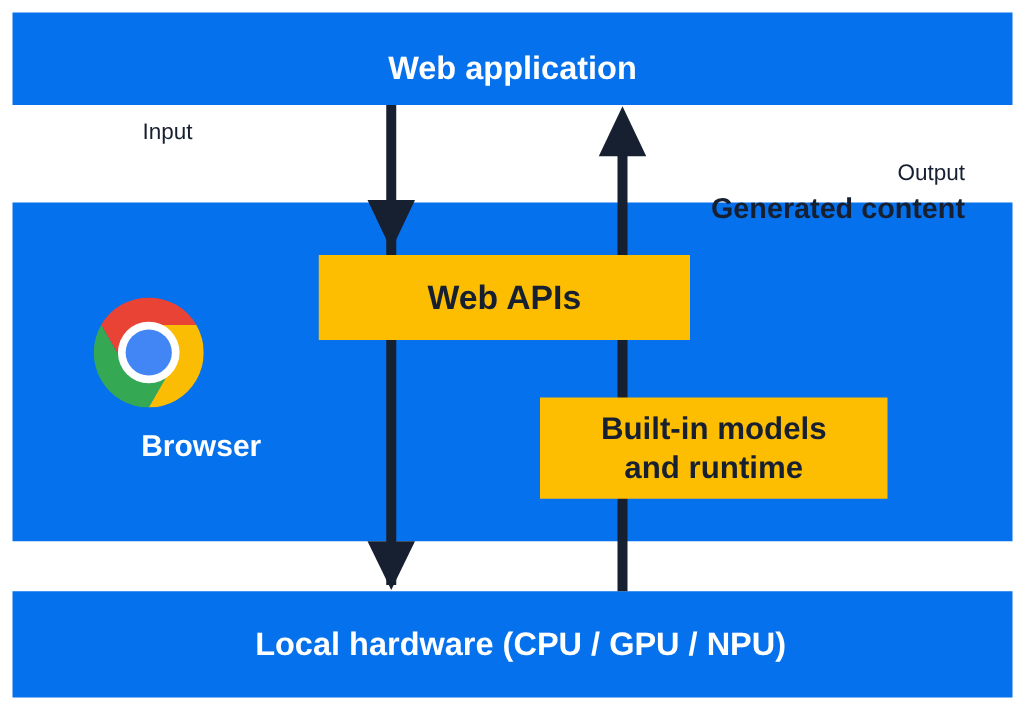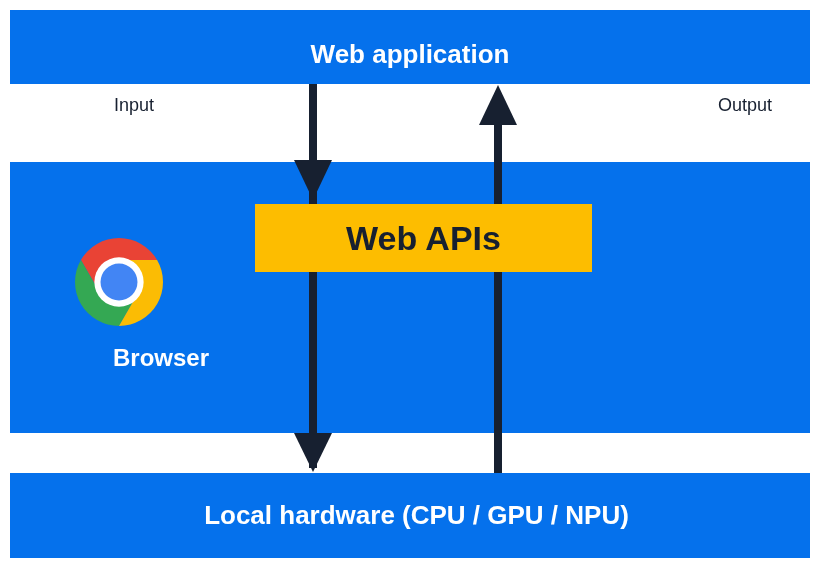--- a/index.html
+++ b/index.html
@@ -25,31 +25,31 @@
   .band.middle{top:162px;height:271px;}
   .band.bottom{top:473px;height:85px;}
   .bar-label{
     position:absolute;left:10px;width:800px;display:flex;align-items:center;justify-content:center;
     color:var(--text-white);font-weight:bold;z-index:2;
   }
   .bar-label.top{top:10px;height:88px;font-size:26px;}
   .bar-label.bottom{top:473px;height:85px;font-size:26px;padding-left:13px;}
   .io-group{position:absolute;top:92px;z-index:2;color:var(--ink-navy);}
   .io-group.input{left:114px;text-align:center;}
-  .io-group.output{right:48px;text-align:right;}
+  .io-group.output{right:48px;text-align:right;margin-top:33px;}
   .io-caption{font-size:18px;line-height:26px;font-weight:normal;}
   .io-value{font-size:23px;line-height:30px;font-weight:bold;}
   .arrows{position:absolute;left:0;top:0;width:820px;height:566px;z-index:1;pointer-events:none;}
   .arrows .ink{fill:var(--ink-navy);}
   .ybox{
     position:absolute;background:var(--box-yellow);z-index:2;color:var(--ink-navy);
     display:flex;flex-direction:column;align-items:center;justify-content:center;
     font-weight:bold;text-align:center;
   }
-  .ybox.web-apis{left:255px;top:204px;width:337px;height:68px;font-size:34px;}
+  .ybox.web-apis{left:255px;top:204px;width:297px;height:68px;font-size:27px;}
   .ybox.builtin{left:432px;top:318px;width:278px;height:81px;font-size:25px;line-height:31px;}
   .chrome-logo{position:absolute;left:75px;top:238px;width:88px;height:88px;z-index:2;}
   .browser-label{
     position:absolute;left:39px;top:344px;width:170px;text-align:right;z-index:2;
     color:var(--text-white);font-size:24px;font-weight:bold;
   }
 </style>
 </head>
 <body>
 
@@ -73,32 +73,37 @@
 
   <div class="bar-label top">
     <span>Web application</span>
   </div>
 
   <div class="io-group input">
     <div class="io-caption">Input</div>
   </div>
   <div class="io-group output">
     <div class="io-caption">Output</div>
+    <div class="io-value">Generated content</div>
   </div>
 
   <svg class="chrome-logo" viewBox="0 0 100 100" aria-hidden="true">
     <path fill="var(--chrome-red)" d="M50,25 L93.3,25 A50,50 0 0 0 6.7,25 L28.35,62.5 A25,25 0 0 1 50,25 Z"></path>
     <path fill="var(--chrome-green)" d="M6.7,25 A50,50 0 0 0 50,100 L71.65,62.5 A25,25 0 0 1 28.35,62.5 Z"></path>
     <path fill="var(--chrome-yellow)" d="M50,100 A50,50 0 0 0 93.3,25 L50,25 A25,25 0 0 1 71.65,62.5 Z"></path>
     <circle cx="50" cy="50" r="28" fill="#FFFFFF"></circle>
     <circle cx="50" cy="50" r="21" fill="var(--chrome-blue)"></circle>
   </svg>
   <div class="browser-label">Browser</div>
 
   <div class="ybox web-apis">
     <span>Web APIs</span>
   </div>
+  <div class="ybox builtin">
+    <span>Built-in models</span>
+    <span>and runtime</span>
+  </div>
 
   <div class="bar-label bottom">
     <span>Local hardware (CPU / GPU / NPU)</span>
   </div>
 
 </div>
 
 </body></html>

